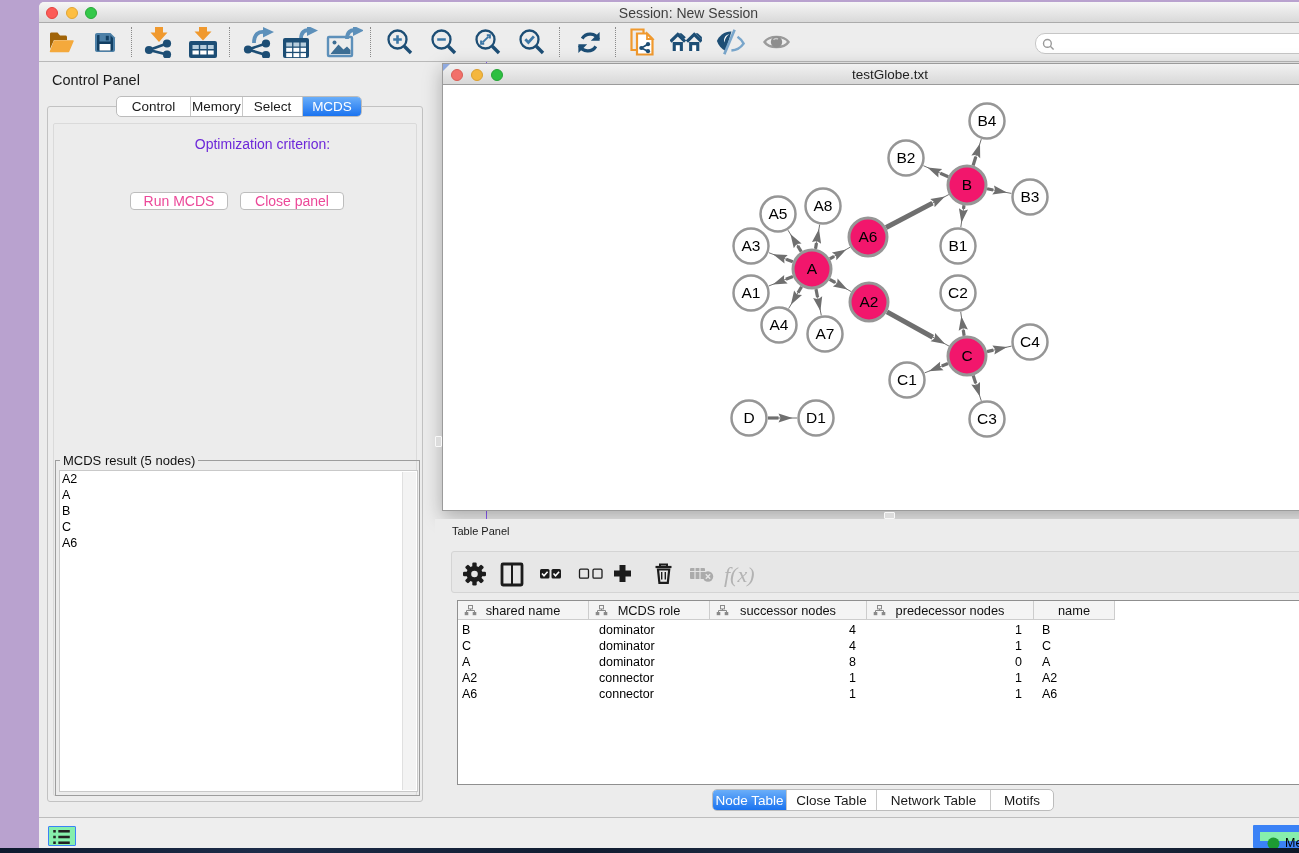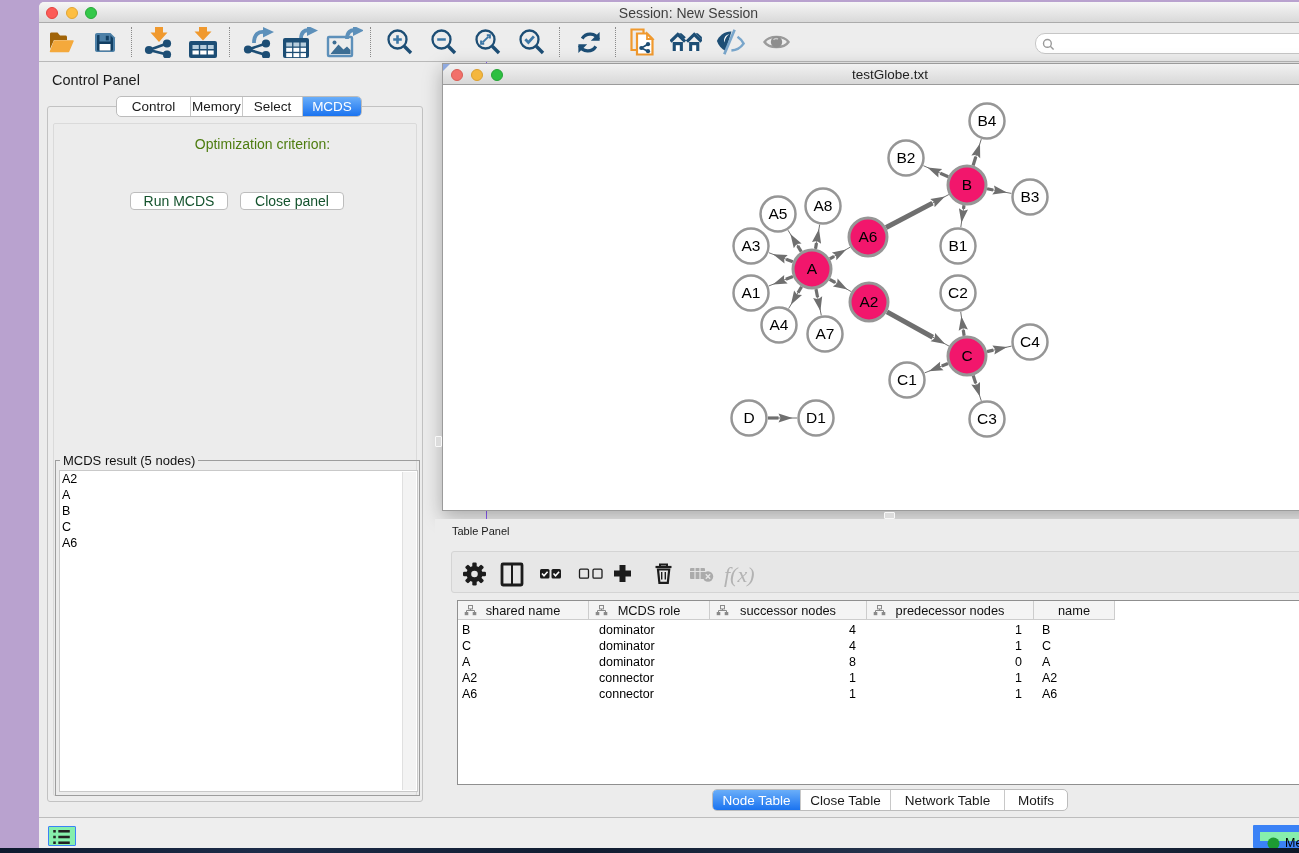--- a/index.html
+++ b/index.html
@@ -22,25 +22,25 @@
 .mbtn { position:absolute; background:#86efac; border:7px solid #3b82f6; border-radius:1px; }
 
 #cpanel { position:absolute; left:0; top:60px; width:448px; height:755px; background:#ececec; border-right:1px solid #8b5cf6; }
 #cpanel .hdr { position:absolute; left:13px; top:10px; font-size:14.5px; color:#1a1a1a; }
 .winbtns { position:absolute; top:11px; font-size:11px; color:#111; }
 #cptabs { position:absolute; left:77px; top:34px; width:246px; height:21px; display:flex; background:#fff; border:1px solid #bcbcbc; border-radius:5px; overflow:hidden; font-size:13.5px; }
 #cptabs .seg { flex:none; display:flex; align-items:center; justify-content:center; color:#1a1a1a; border-right:1px solid #c8c8c8; }
 #cptabs .seg.sel { background:linear-gradient(#6aaef9,#1a73f0); color:#fff; border-right:none; }
 #cppane { position:absolute; left:8px; top:44px; width:376px; height:696px; background:#ededed; border:1px solid #c2c2c2; border-radius:3px; }
 #cpinner { position:absolute; left:14px; top:61px; width:364px; height:673px; background:#ececec; border:1px solid #dadada; border-radius:2px; }
-#optlabel { position:absolute; left:0; top:74px; width:100%; text-align:center; font-size:14px; color:#4d7c0f; }
+#optlabel { position:absolute; left:0; top:74px; width:100%; text-align:center; font-size:14px; color:#6d28d9; }
 #dropdown { position:absolute; left:42px; top:96px; width:312px; height:21px; background:#fff; border:1px solid #b5b5b5; border-radius:5px; font-size:14px; color:#111; }
 #dropdown .txt { position:absolute; left:0; right:34px; top:2.5px; text-align:center; }
 #dropdown .spin { position:absolute; right:-1px; top:-1px; width:17px; height:21px; background:linear-gradient(#67acf9,#1c74f0); border-radius:0 5px 5px 0; }
-.cpbtn { position:absolute; top:130px; height:18px; background:#fff; border:1px solid #bdbdbd; border-radius:4px; font-size:14px; color:#14532d; text-align:center; line-height:16.5px; }
+.cpbtn { position:absolute; top:130px; height:18px; background:#fff; border:1px solid #bdbdbd; border-radius:4px; font-size:14px; color:#ec4899; text-align:center; line-height:16.5px; }
 #mcdsbox { position:absolute; left:16px; top:398px; width:365px; height:336px; border:1px solid #9d9d9d; }
 #mcdsbox .legend { position:absolute; left:4px; top:-8px; background:#ececec; padding:0 3px; font-size:13px; color:#111; }
 #mcdslist { position:absolute; left:3px; top:9px; width:359px; height:322px; background:#fff; border:1px solid #c9c9c9; font-size:12.5px; color:#000; }
 #mcdslist .row { padding-left:2px; height:16px; line-height:16px; }
 #mcdslist .sb { position:absolute; right:1px; top:1px; width:14px; height:318px; background:#f3f3f3; border-left:1px solid #e0e0e0; }
 
 #netwin { position:absolute; left:403px; top:61px; width:896px; height:448px; background:#fff; border:1px solid #9b9b9b; box-shadow:0 6px 18px rgba(0,0,0,0.28); }
 #nettitle { position:absolute; left:0; top:0; width:100%; height:21px; background:linear-gradient(#f2f2f2,#d8d8d8); border-bottom:1px solid #9b9b9b; }
 #nettitle .t1 { left:8px;  top:4.5px; background:#f2706a; border:0.5px solid #d95d55; }
 #nettitle .t2 { left:28px; top:4.5px; background:#f4b73f; border:0.5px solid #dba02f; }
@@ -490,21 +490,21 @@
 <div class="trow" style="left:252px;top:69px;width:146px;text-align:right">1</div>
 <div class="trow" style="left:409px;top:69px;width:155px;text-align:right">1</div>
 <div class="trow" style="left:584px;top:69px">A2</div>
 <div class="trow" style="left:4px;top:85px">A6</div>
 <div class="trow" style="left:141px;top:85px">connector</div>
 <div class="trow" style="left:252px;top:85px;width:146px;text-align:right">1</div>
 <div class="trow" style="left:409px;top:85px;width:155px;text-align:right">1</div>
 <div class="trow" style="left:584px;top:85px">A6</div>
 </div>
 <div id="ttabs">
-<div class="seg sel" style="width:88px">Node Table</div>
+<div class="seg sel" style="width:74px">Node Table</div>
 <div class="seg" style="width:90px">Close Table</div>
 <div class="seg" style="width:114px">Network Table</div>
 <div class="seg" style="width:62px">Motifs</div>
 </div>
 </div>
 <div id="statusbar">
 <div class="mbtn" style="left:9px;top:8px;width:28px;height:20px;border-width:1.5px">
         <svg width="17" height="14" viewBox="0 0 13 11" style="position:absolute;left:4px;top:2.5px">
           <g fill="#222">
             <rect x="0" y="0" width="2" height="2"></rect>

